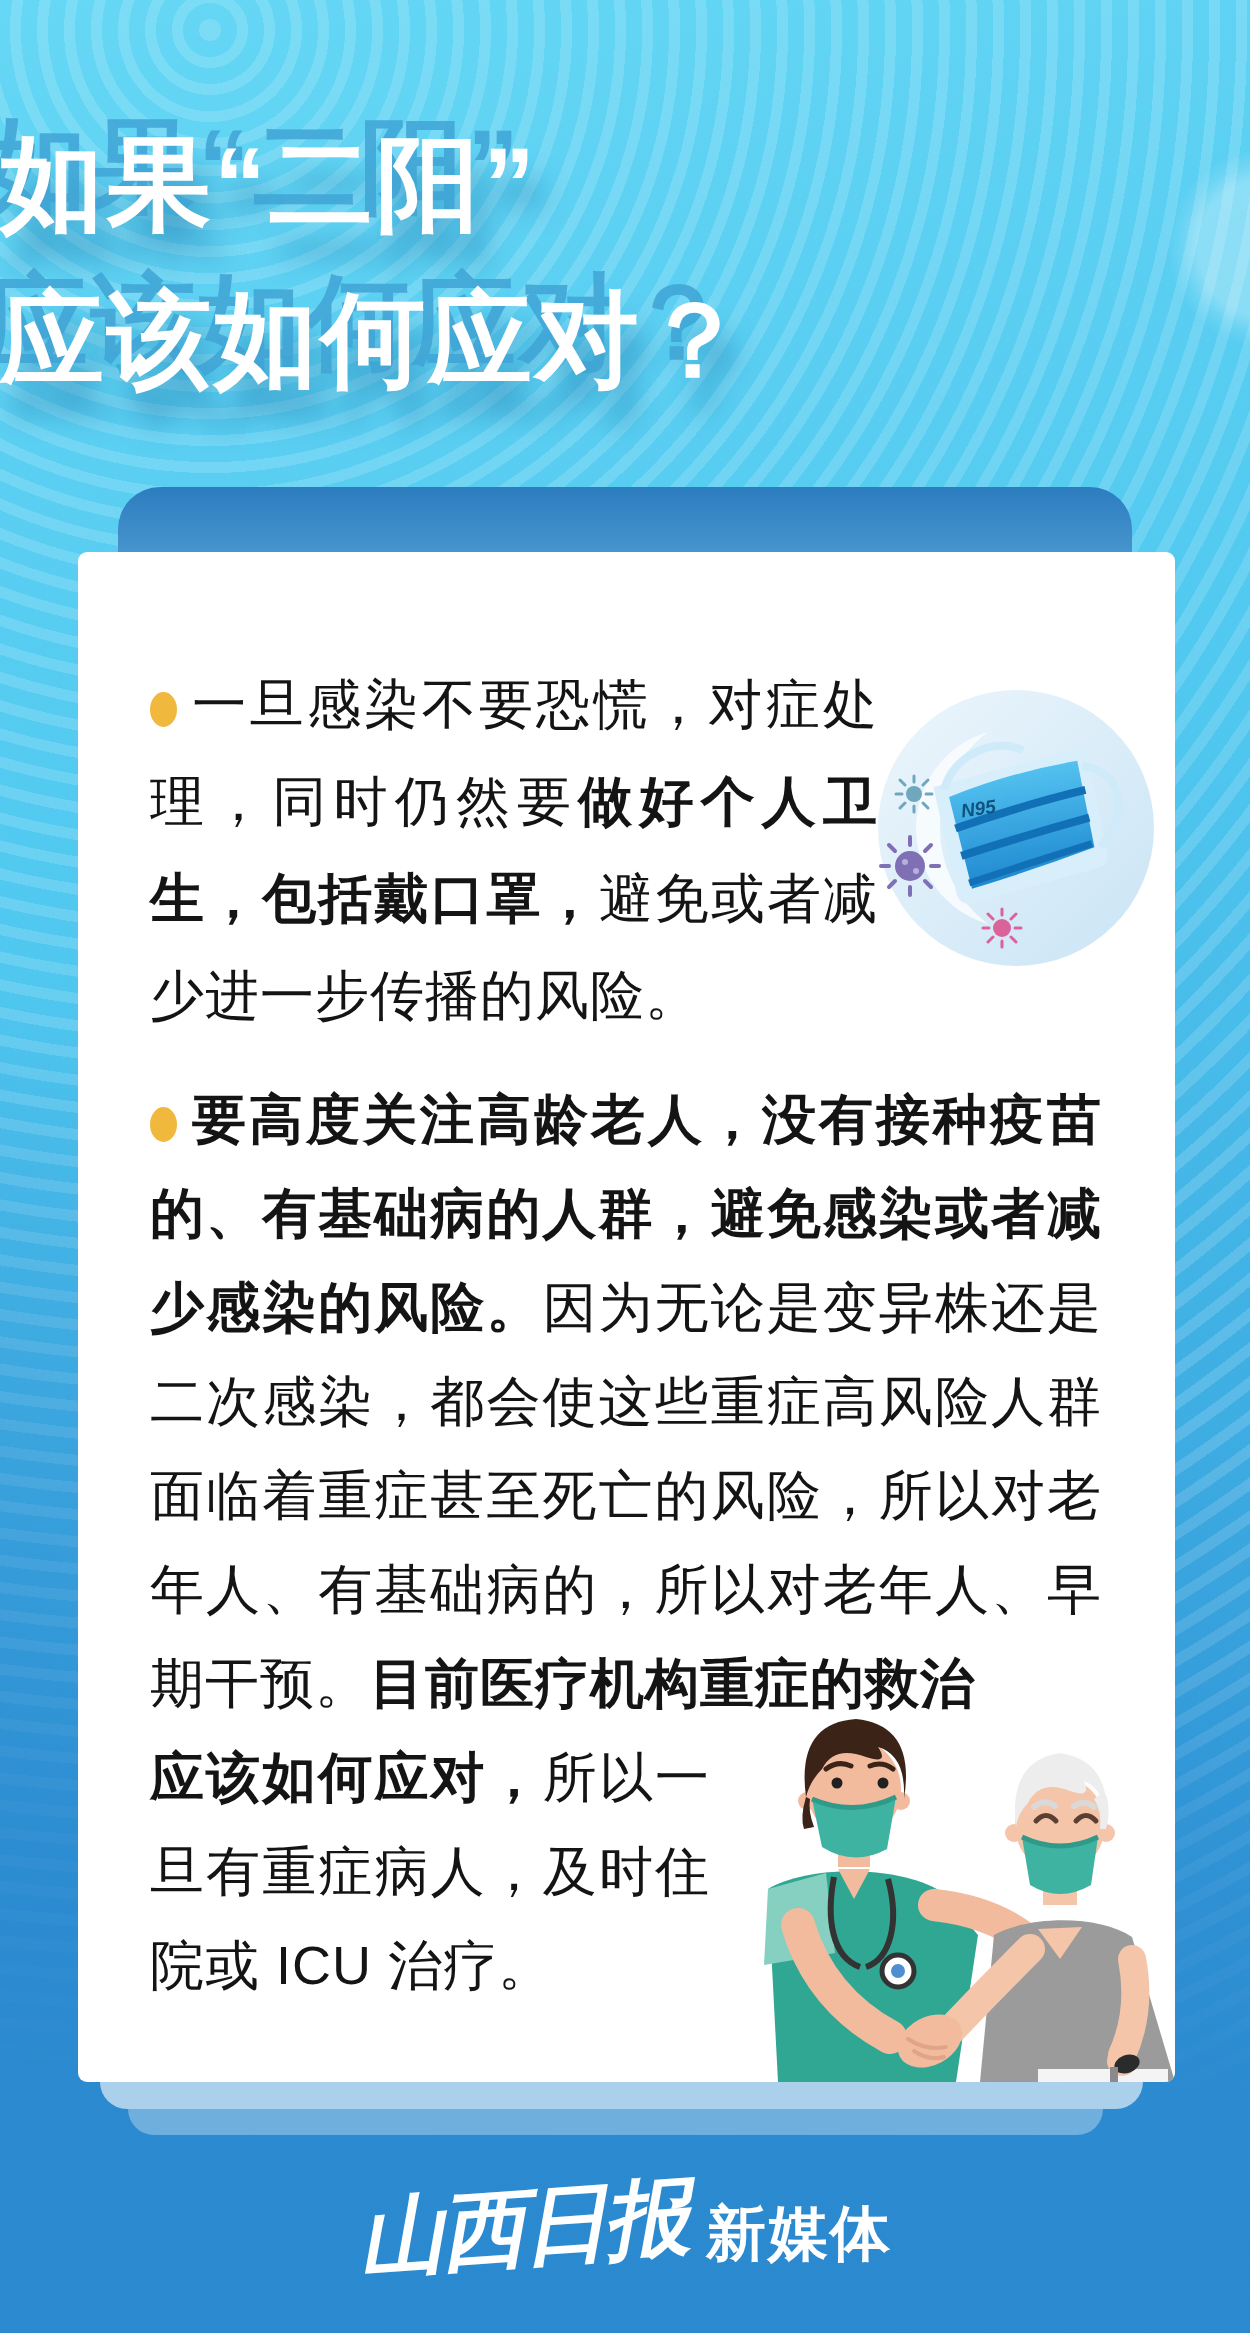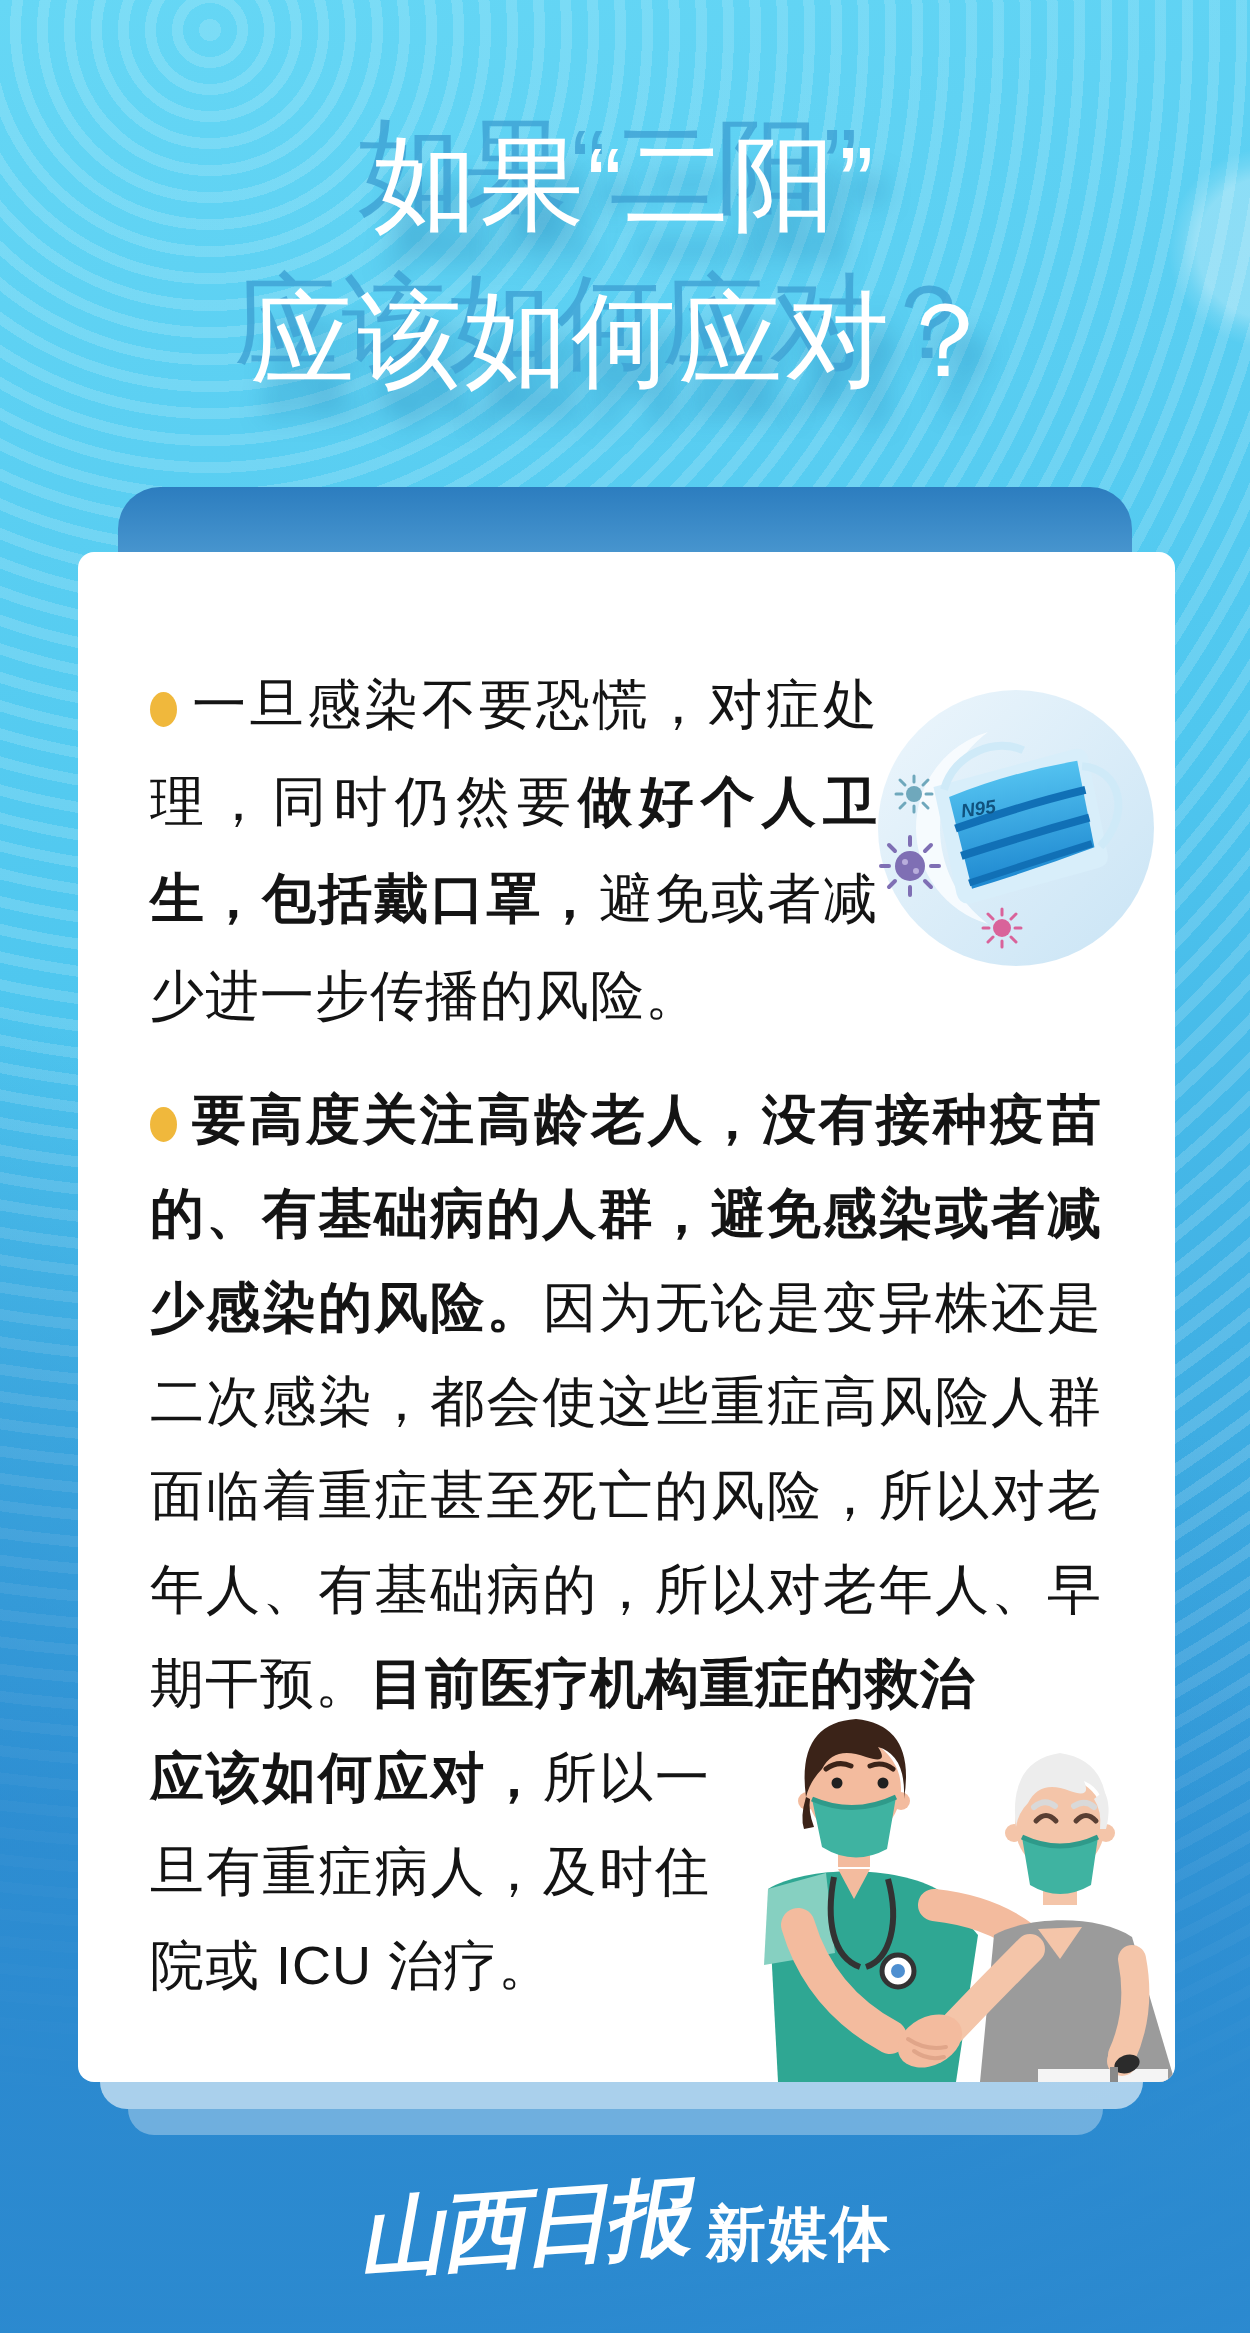--- a/index.html
+++ b/index.html
@@ -8,28 +8,28 @@
     font-family:"Liberation Sans","DejaVu Sans",sans-serif;
     background-color:#4CC9EF;
     background-image:
       radial-gradient(circle at 1268px 248px, rgba(255,255,255,0.30) 0 70px, rgba(255,255,255,0.12) 85px, rgba(255,255,255,0) 100px),
       linear-gradient(200deg, rgba(46,144,211,0) 52%, rgba(42,135,206,0.75) 82%),
       linear-gradient(to bottom, rgba(84,205,242,0) 72%, rgba(46,144,211,0.95) 90%),
       repeating-radial-gradient(circle at 210px 30px, rgba(255,255,255,0.15) 0 11px, rgba(255,255,255,0) 11px 27px),
       linear-gradient(168deg,#66D7F5 0%,#4FC7EF 38%,#3CAAE1 68%,#2F93D6 100%);
   }
   
-  .title{position:absolute;top:106px;left:0;width:100%;text-align:center;color:#fff;
-    font-weight:400;font-size:104px;line-height:156px;letter-spacing:3px;
+  .title{position:absolute;top:106px;left:0;width:100%;text-align:left;color:#fff;
+    font-weight:700;font-size:104px;line-height:156px;letter-spacing:3px;
     text-shadow:-16px -18px 0 rgba(64,163,213,0.85), 12px 32px 26px rgba(17,104,158,0.50);}
   
   .header-tab{position:absolute;left:118px;top:487px;width:1014px;height:150px;
     border-radius:42px;background:linear-gradient(to bottom,#2C7DBF 0%,#4E9BD2 55%,#93CAEA 100%);}
   .card{position:absolute;left:78px;top:552px;width:1097px;height:1530px;background:#fff;
-    border-radius:16px;overflow:hidden;}
+    border-radius:9px;overflow:hidden;}
   .strip1{position:absolute;left:100px;top:2082px;width:1043px;height:27px;
     background:rgba(255,255,255,0.60);border-radius:0 0 30px 30px;}
   .strip2{position:absolute;left:128px;top:2109px;width:975px;height:26px;
     background:rgba(255,255,255,0.32);border-radius:0 0 30px 30px;}
   
   .para{position:absolute;color:#141414;font-size:54px;line-height:97px;text-align:justify;
     letter-spacing:1px;}
   .para .b{font-weight:700;}
   .p1{left:72px;top:104px;width:728px;}
   .p2a{left:72px;top:520px;width:952px;line-height:94px;}

